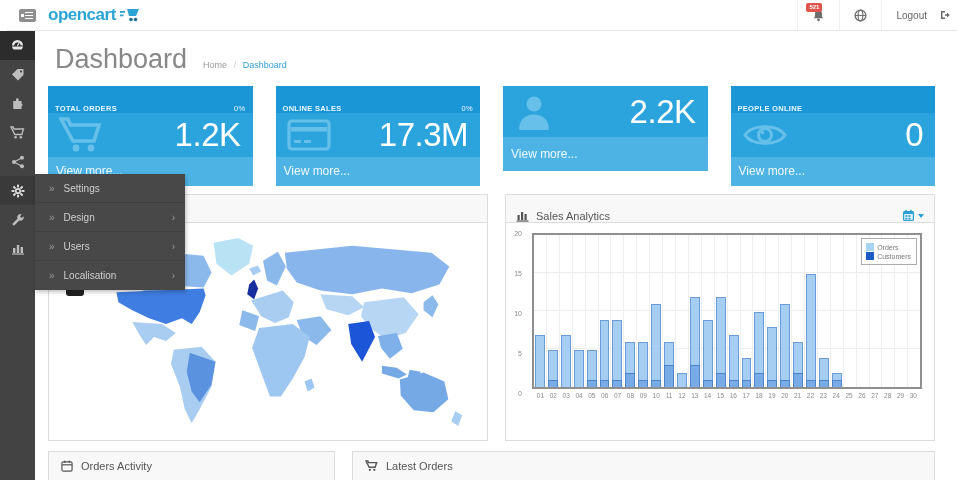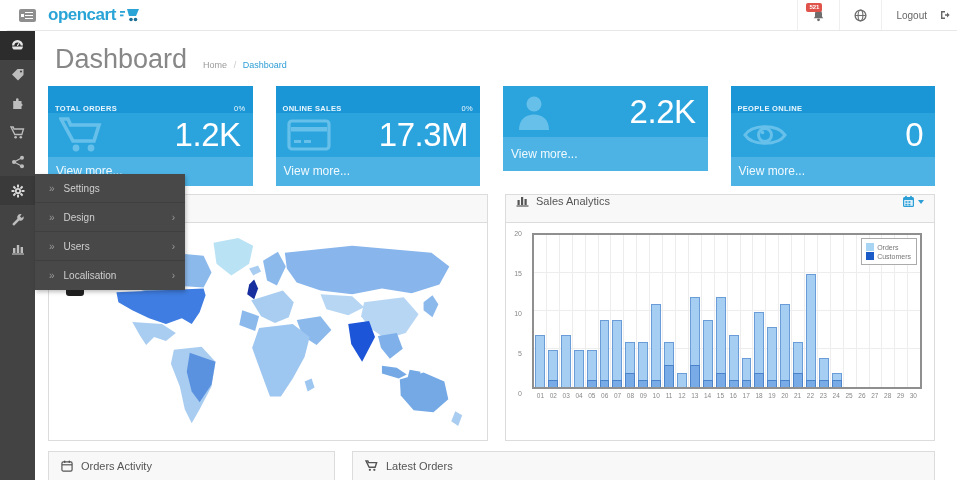--- a/index.html
+++ b/index.html
@@ -56,21 +56,21 @@
   .tile-icon { position:absolute; left:11px; top:50%; transform:translateY(-50%); }
   .tile-value { position:absolute; right:12px; top:50%; transform:translateY(-50%);
     color:#fff; font-size:33px; font-weight:400; letter-spacing:-0.5px; }
   .tile-foot { height:34px; background:#4db3e5; color:#f0f9fe; font-size:12px; display:flex;
     align-items:center; padding:0 8px; cursor:pointer; }
 
   
   .panel-row { display:flex; gap:17px; margin-top:8px; }
   .panel { background:#fff; border:1px solid #dcdcdc; }
   .panel-head { height:28px; background:#f8f8f8; border-bottom:1px solid #dcdcdc; display:flex;
-    align-items:flex-start; padding:0 10px; font-size:11px; color:#555; gap:7px; }
+    align-items:flex-end; padding:0 10px; font-size:11px; color:#555; gap:7px; }
   .map-panel { width:440px; height:247px; }
   .map-body { height:218px; display:flex; align-items:center; justify-content:center; overflow:hidden; }
   .chart-panel { width:430px; height:247px; }
   .cal-btn { margin-left:auto; display:flex; align-items:center; gap:3px; cursor:pointer; }
   .caret-down { width:0; height:0; border-left:3.5px solid transparent; border-right:3.5px solid transparent;
     border-top:4.5px solid #2b9fd6; }
 
   
   .chart-body { position:relative; padding:10px 12px 0 26px; }
   .chart-plot { position:relative; height:156px; border:2px solid #8f8f8f; background:#fff; }

